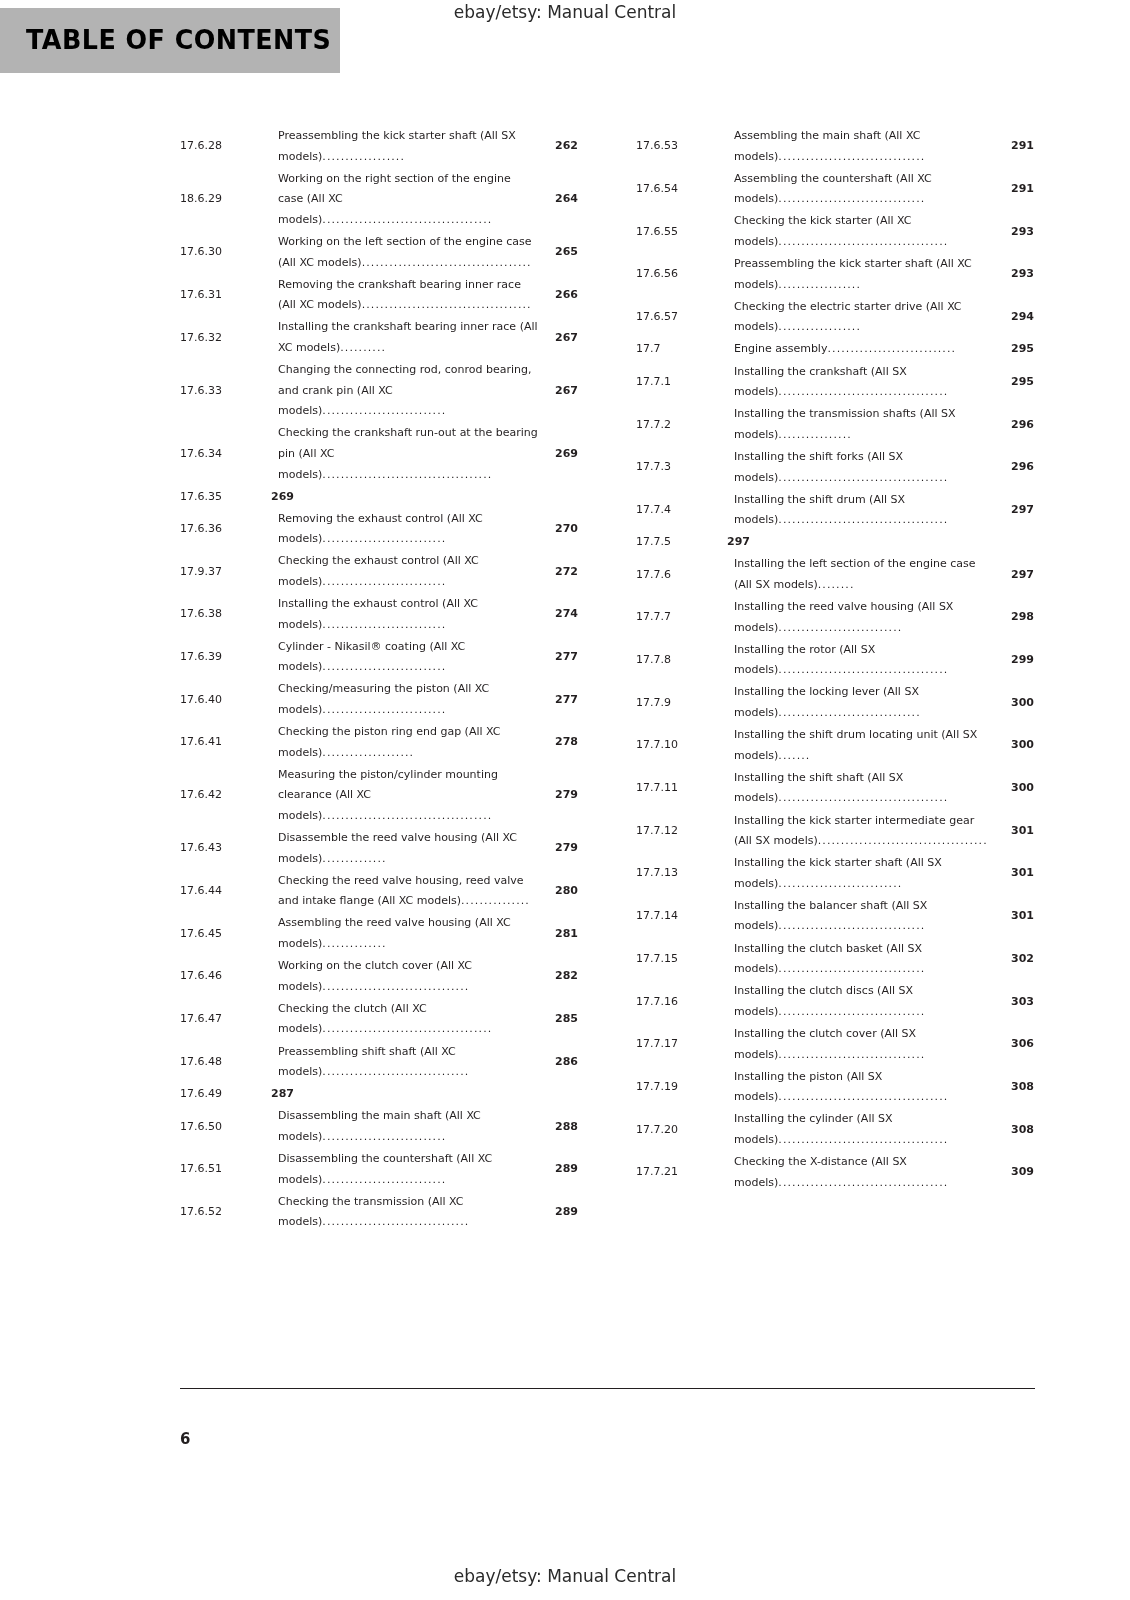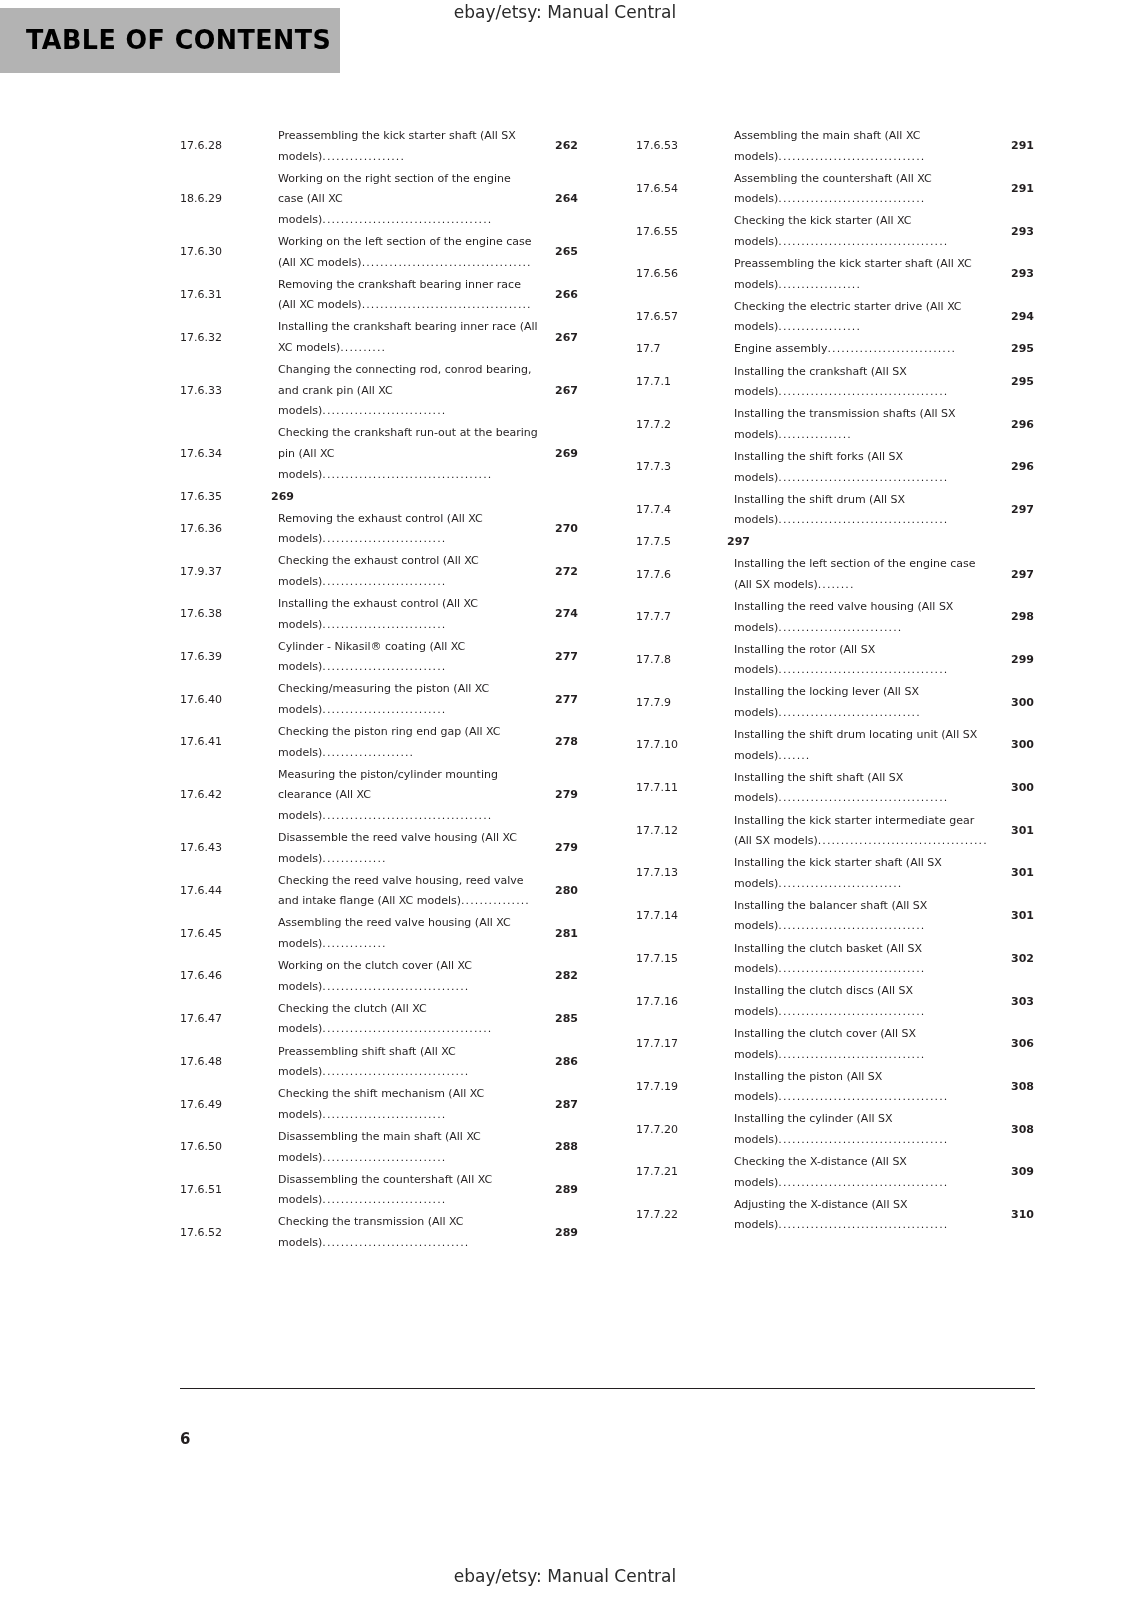--- a/index.html
+++ b/index.html
@@ -224,21 +224,20 @@
         <span class="body"><span>Checking the clutch (All XC models)</span><span class="dots">.....................................</span></span>
         <span class="page">285</span>
       </div>
       <div class="entry">
         <span class="num">17.6.48</span>
         <span class="body"><span>Preassembling shift shaft (All XC models)</span><span class="dots">................................</span></span>
         <span class="page">286</span>
       </div>
       <div class="entry">
         <span class="num">17.6.49</span>
-        <span class="body"><span>Checking the shift mechanism (All XC models)</span><span class="dots">...........................</span></span>
         <span class="page">287</span>
       </div>
       <div class="entry">
         <span class="num">17.6.50</span>
         <span class="body"><span>Disassembling the main shaft (All XC models)</span><span class="dots">...........................</span></span>
         <span class="page">288</span>
       </div>
       <div class="entry">
         <span class="num">17.6.51</span>
         <span class="body"><span>Disassembling the countershaft (All XC models)</span><span class="dots">...........................</span></span>
@@ -373,23 +372,18 @@
       <div class="entry">
         <span class="num">17.7.20</span>
         <span class="body"><span>Installing the cylinder (All SX models)</span><span class="dots">.....................................</span></span>
         <span class="page">308</span>
       </div>
       <div class="entry">
         <span class="num">17.7.21</span>
         <span class="body"><span>Checking the X-distance (All SX models)</span><span class="dots">.....................................</span></span>
         <span class="page">309</span>
       </div>
-      <div class="entry">
-        <span class="num">17.7.22</span>
-        <span class="body"><span>Adjusting the X-distance (All SX models)</span><span class="dots">.....................................</span></span>
-        <span class="page">310</span>
-      </div>
     </div>
 </div>
 
 <div class="rule"></div>
 <div class="page-number">6</div>
 <div class="watermark-bottom">ebay/etsy: Manual Central</div>
 
 </body></html>

